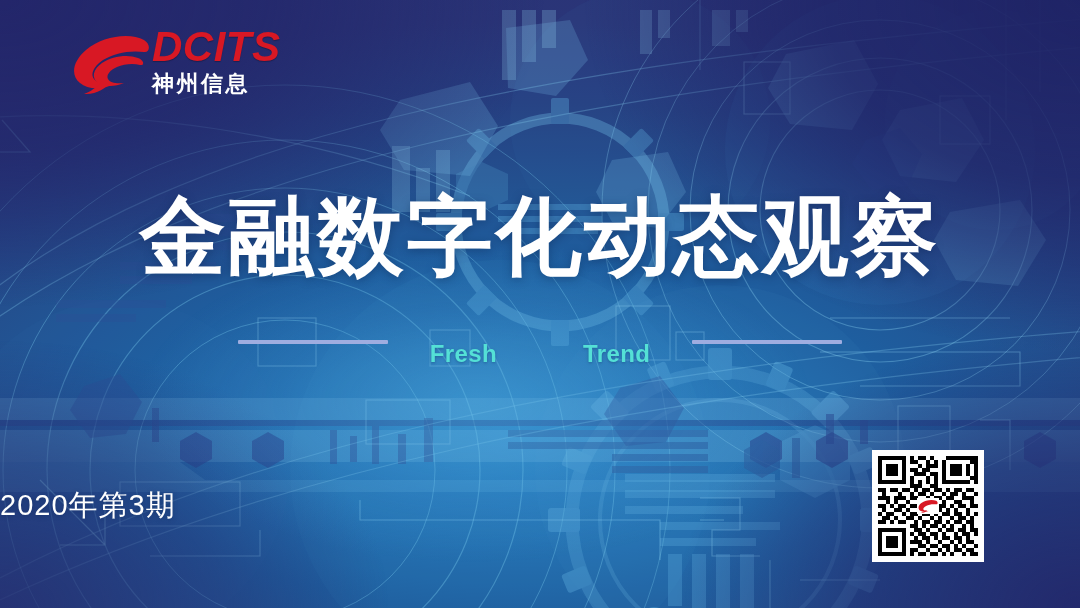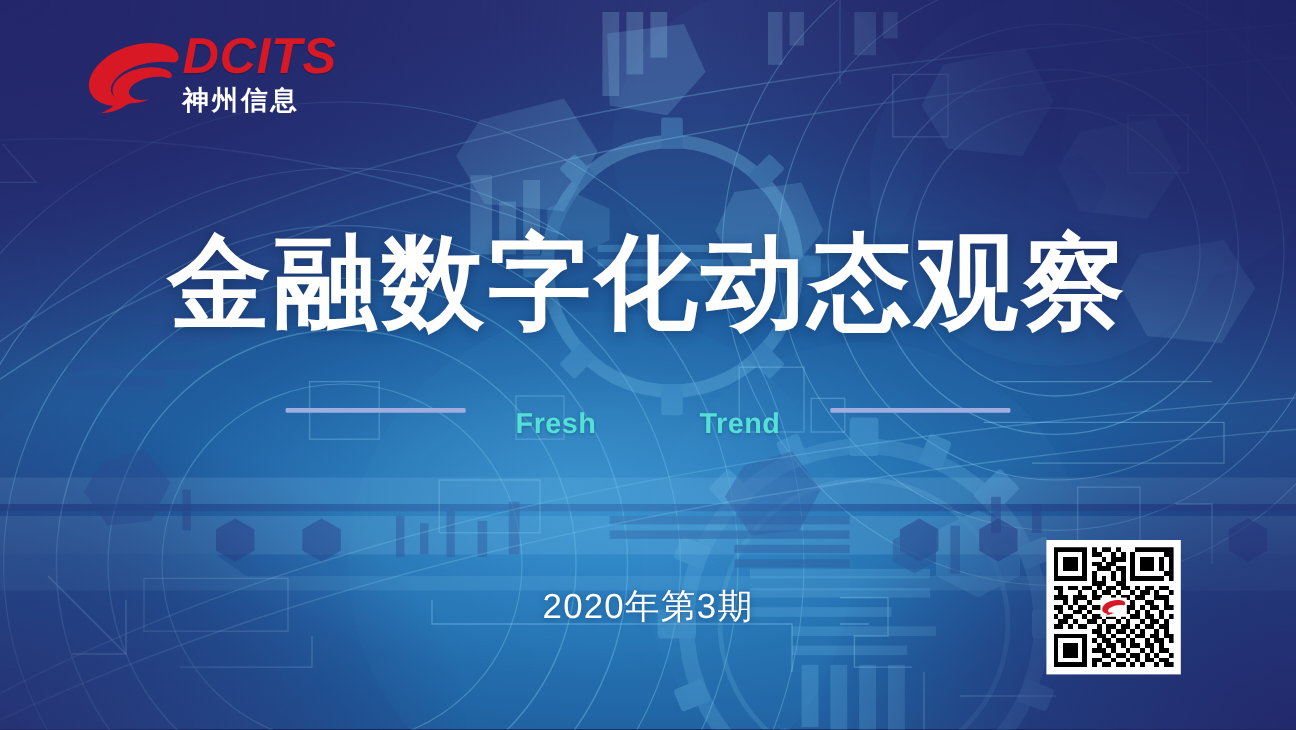--- a/index.html
+++ b/index.html
@@ -134,21 +134,20 @@
     white-space: nowrap;
     text-shadow: 0 1px 3px rgba(10,40,80,0.35);
   }
 
   
   .issue {
     position: absolute;
     left: 0;
     right: 0;
     top: 486px;
-    text-align: center;
     color: #ffffff;
     font-size: 29px;
     font-weight: normal;
     letter-spacing: 1px;
     white-space: nowrap;
     text-shadow: 0 1px 5px rgba(10,30,70,0.4);
   }
 
   
   .qr {

